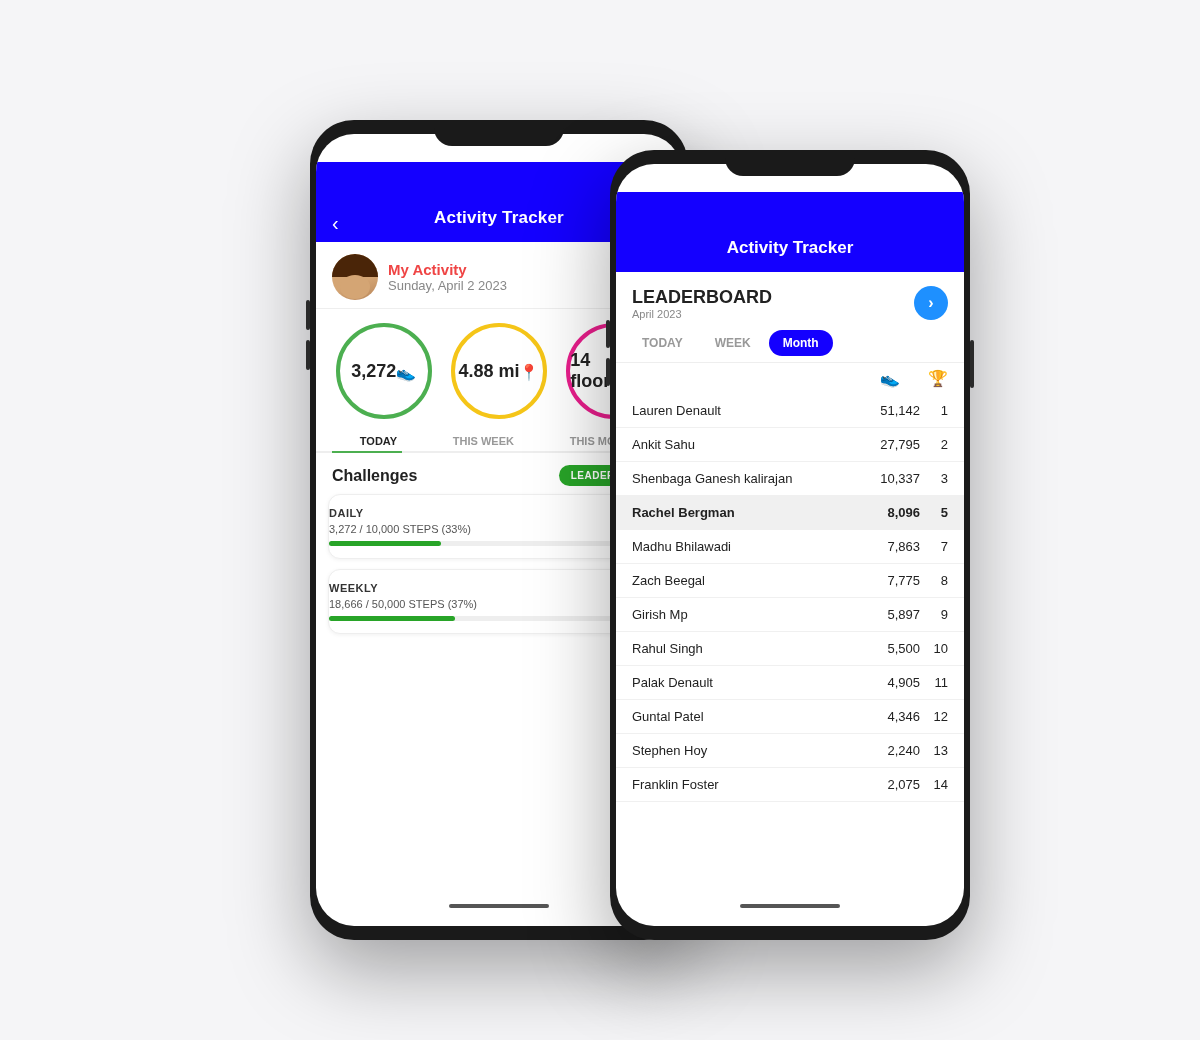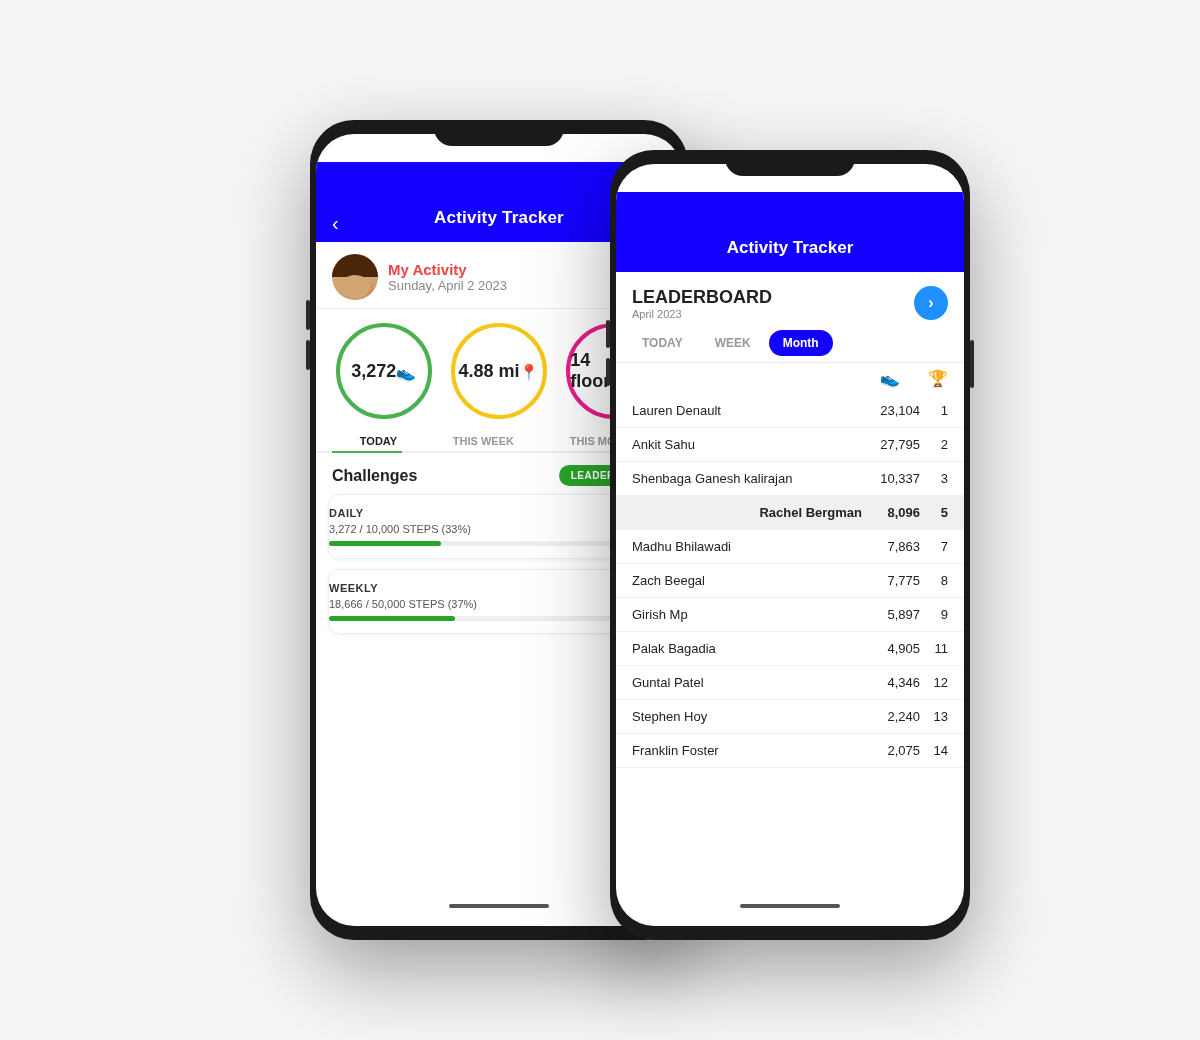--- a/index.html
+++ b/index.html
@@ -249,21 +249,21 @@
     .lb-col-icon { font-size: 16px; }
 
     .lb-row {
       display: flex;
       align-items: center;
       padding: 9px 16px;
       border-bottom: 1px solid #f0f0f0;
     }
     .lb-row.highlight { background: #f0f0f0; font-weight: 700; }
     .lb-name { flex: 1; font-size: 13px; color: #222; }
-    .lb-row.highlight .lb-name { font-weight: 700; text-align: right; }
+    .lb-row.highlight .lb-name { font-weight: 700; }
     .lb-steps { width: 58px; text-align: right; font-size: 13px; color: #222; }
     .lb-rank { width: 28px; text-align: right; font-size: 13px; color: #222; }
 
     
     .phone-1 .side-vol-up { top: 180px; left: -4px; width: 4px; height: 30px; }
     .phone-1 .side-vol-dn { top: 220px; left: -4px; width: 4px; height: 30px; }
     .phone-1 .side-power { top: 200px; right: -4px; width: 4px; height: 50px; }
     .phone-2 .side-vol-up { top: 170px; left: -4px; width: 4px; height: 28px; }
     .phone-2 .side-vol-dn { top: 208px; left: -4px; width: 4px; height: 28px; }
     .phone-2 .side-power { top: 190px; right: -4px; width: 4px; height: 48px; }
@@ -419,21 +419,21 @@
       </div>
 
       <div class="lb-col-header">
         <span class="lb-col-icon">👟</span>
         <span class="lb-col-icon">🏆</span>
       </div>
 
       <div>
         <div class="lb-row">
           <span class="lb-name">Lauren Denault</span>
-          <span class="lb-steps">23,104</span>
+          <span class="lb-steps">51,142</span>
           <span class="lb-rank">1</span>
         </div>
         <div class="lb-row">
           <span class="lb-name">Ankit Sahu</span>
           <span class="lb-steps">27,795</span>
           <span class="lb-rank">2</span>
         </div>
         <div class="lb-row">
           <span class="lb-name">Shenbaga Ganesh kalirajan</span>
           <span class="lb-steps">10,337</span>
@@ -453,21 +453,26 @@
           <span class="lb-name">Zach Beegal</span>
           <span class="lb-steps">7,775</span>
           <span class="lb-rank">8</span>
         </div>
         <div class="lb-row">
           <span class="lb-name">Girish Mp</span>
           <span class="lb-steps">5,897</span>
           <span class="lb-rank">9</span>
         </div>
         <div class="lb-row">
-          <span class="lb-name">Palak Bagadia</span>
+          <span class="lb-name">Rahul Singh</span>
+          <span class="lb-steps">5,500</span>
+          <span class="lb-rank">10</span>
+        </div>
+        <div class="lb-row">
+          <span class="lb-name">Palak Denault</span>
           <span class="lb-steps">4,905</span>
           <span class="lb-rank">11</span>
         </div>
         <div class="lb-row">
           <span class="lb-name">Guntal Patel</span>
           <span class="lb-steps">4,346</span>
           <span class="lb-rank">12</span>
         </div>
         <div class="lb-row">
           <span class="lb-name">Stephen Hoy</span>

